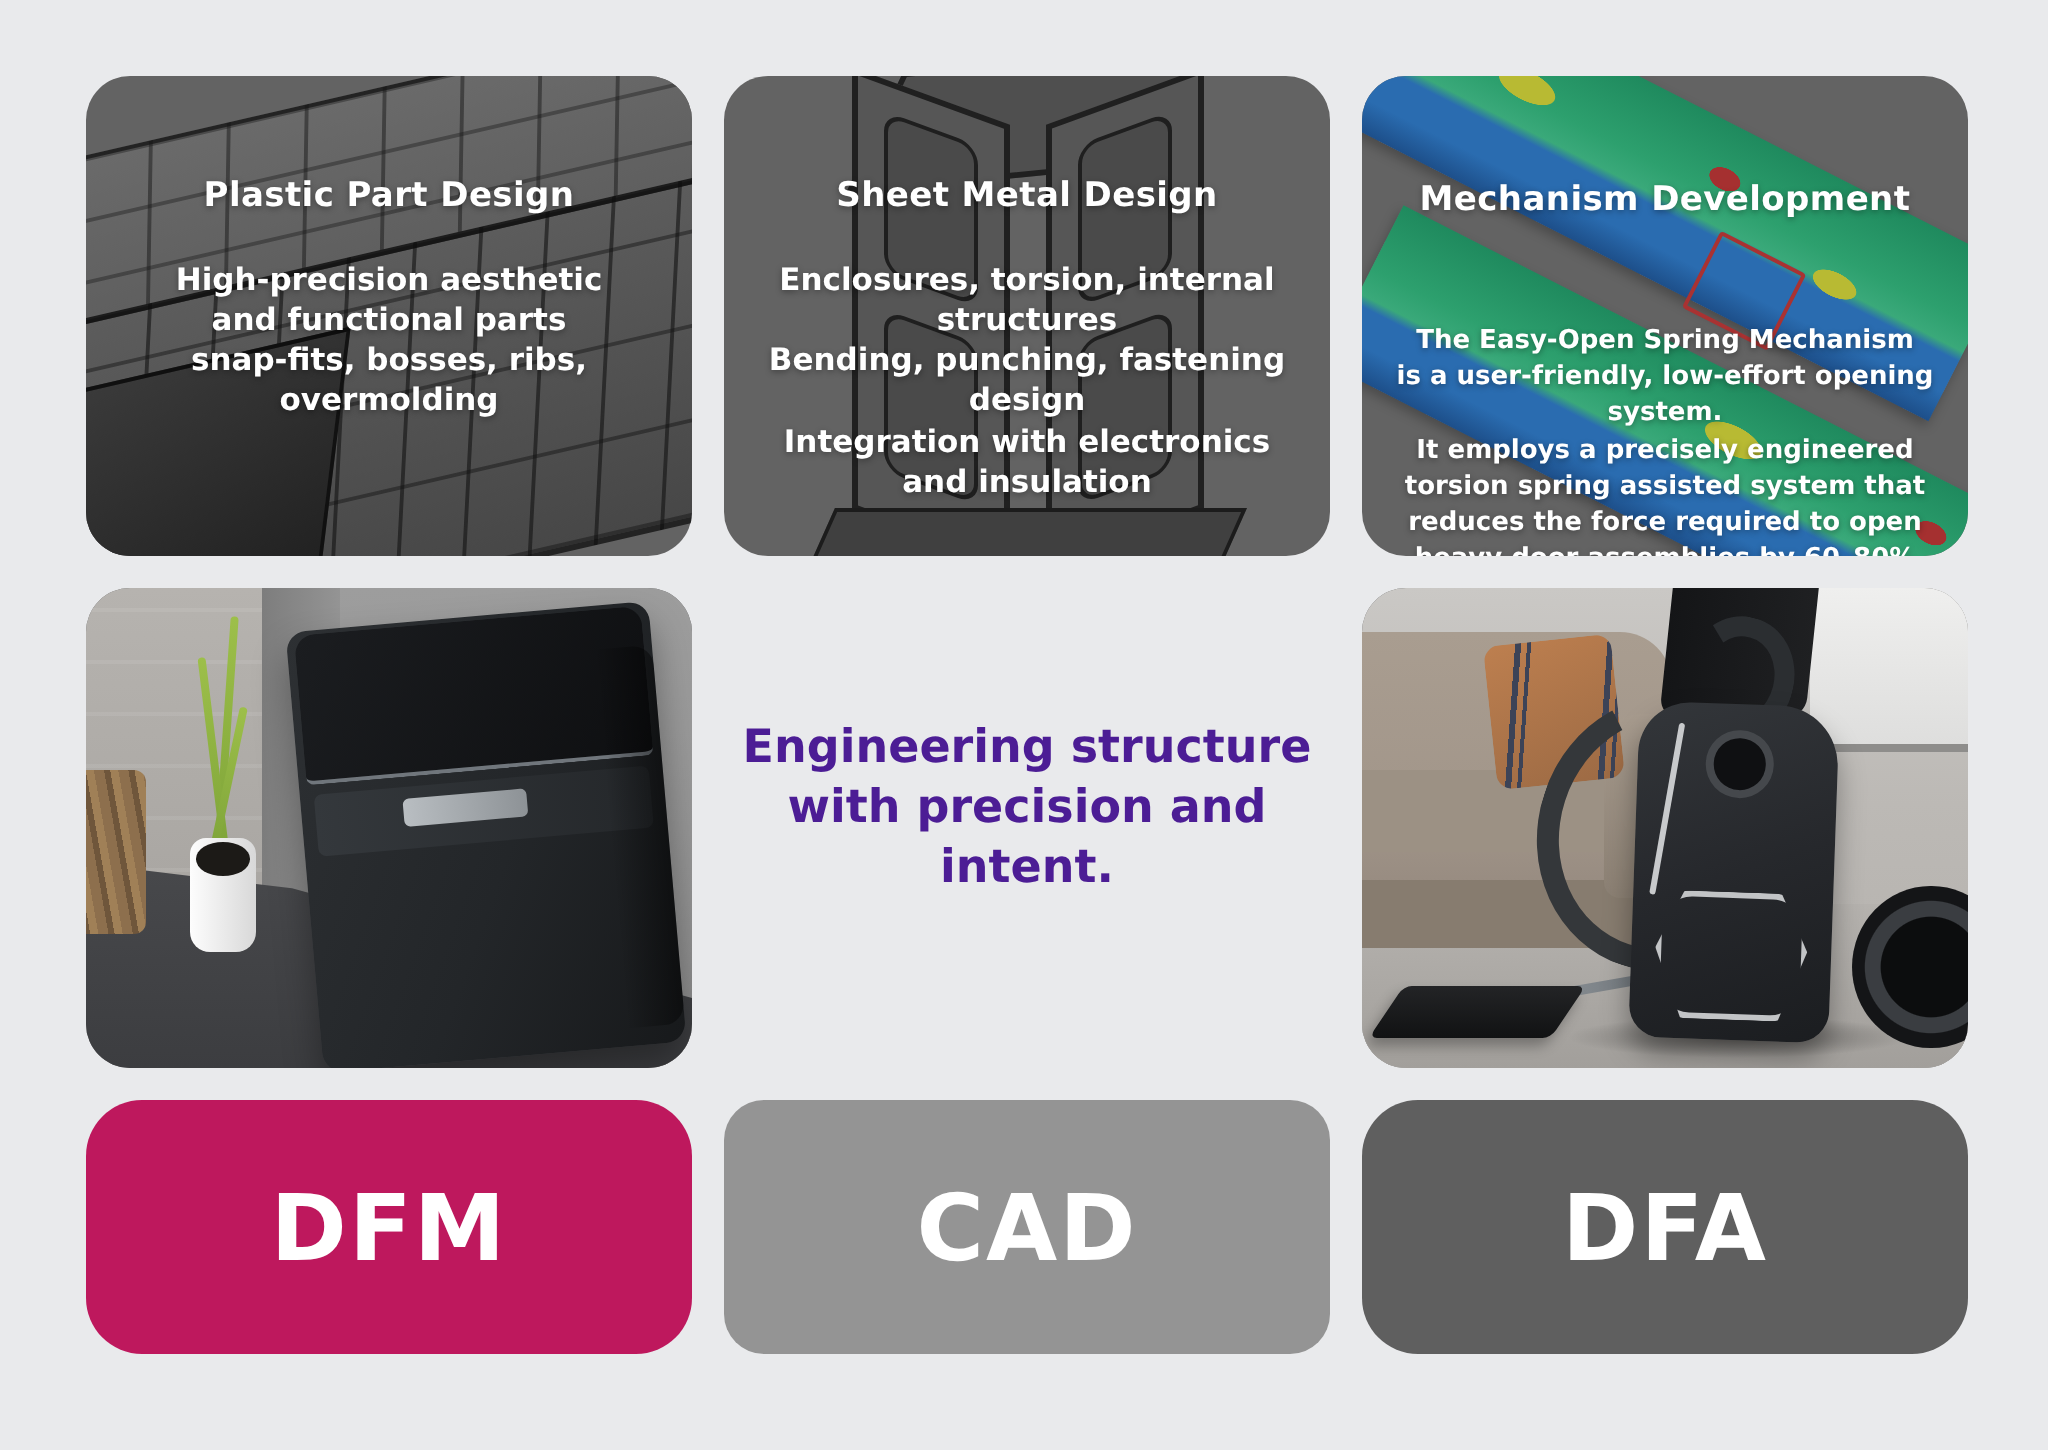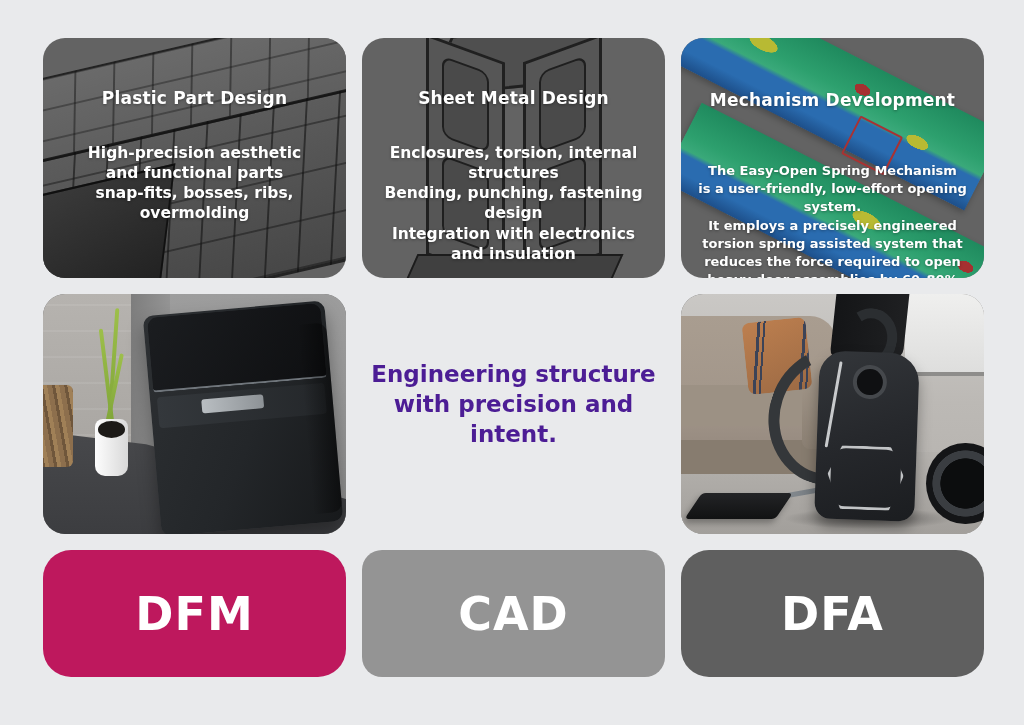--- a/index.html
+++ b/index.html
@@ -26,22 +26,22 @@
   }
   .card-text {
     position:absolute; inset:0;
     display:flex; flex-direction:column; align-items:center;
     text-align:center; color:#fff; z-index:5;
     text-shadow:0 1px 3px rgba(0,0,0,.35);
   }
   .card-text h3 { font-size:17px; font-weight:800; letter-spacing:.2px; }
   .card-text p { white-space:pre-line; font-weight:600; }
   .tc1 .card-text, .tc2 .card-text { padding-top:50px; }
-  .tc1 .card-text h3, .tc2 .card-text h3 { }
-  .tc1 .card-text p, .tc2 .card-text p { font-size:15.5px; line-height:1.3;margin-top:35px; }
+  .tc1 .card-text h3, .tc2 .card-text h3 { margin-bottom:22px; }
+  .tc1 .card-text p, .tc2 .card-text p { font-size:15.5px; line-height:1.3; }
   .tc3 .card-text { padding-top:52px; }
   .tc3 .card-text h3 { margin-bottom:20px; }
   .tc3 .card-text p { font-size:13px; line-height:1.4; font-weight:600;margin-top:32px; }
 
   
   .art { position:absolute; inset:0; z-index:1; }
   .pp-deck {
     position:absolute; left:-18%; top:2%; width:140%; height:52%;
     transform:rotate(-13deg) skewX(-14deg);
     background:

